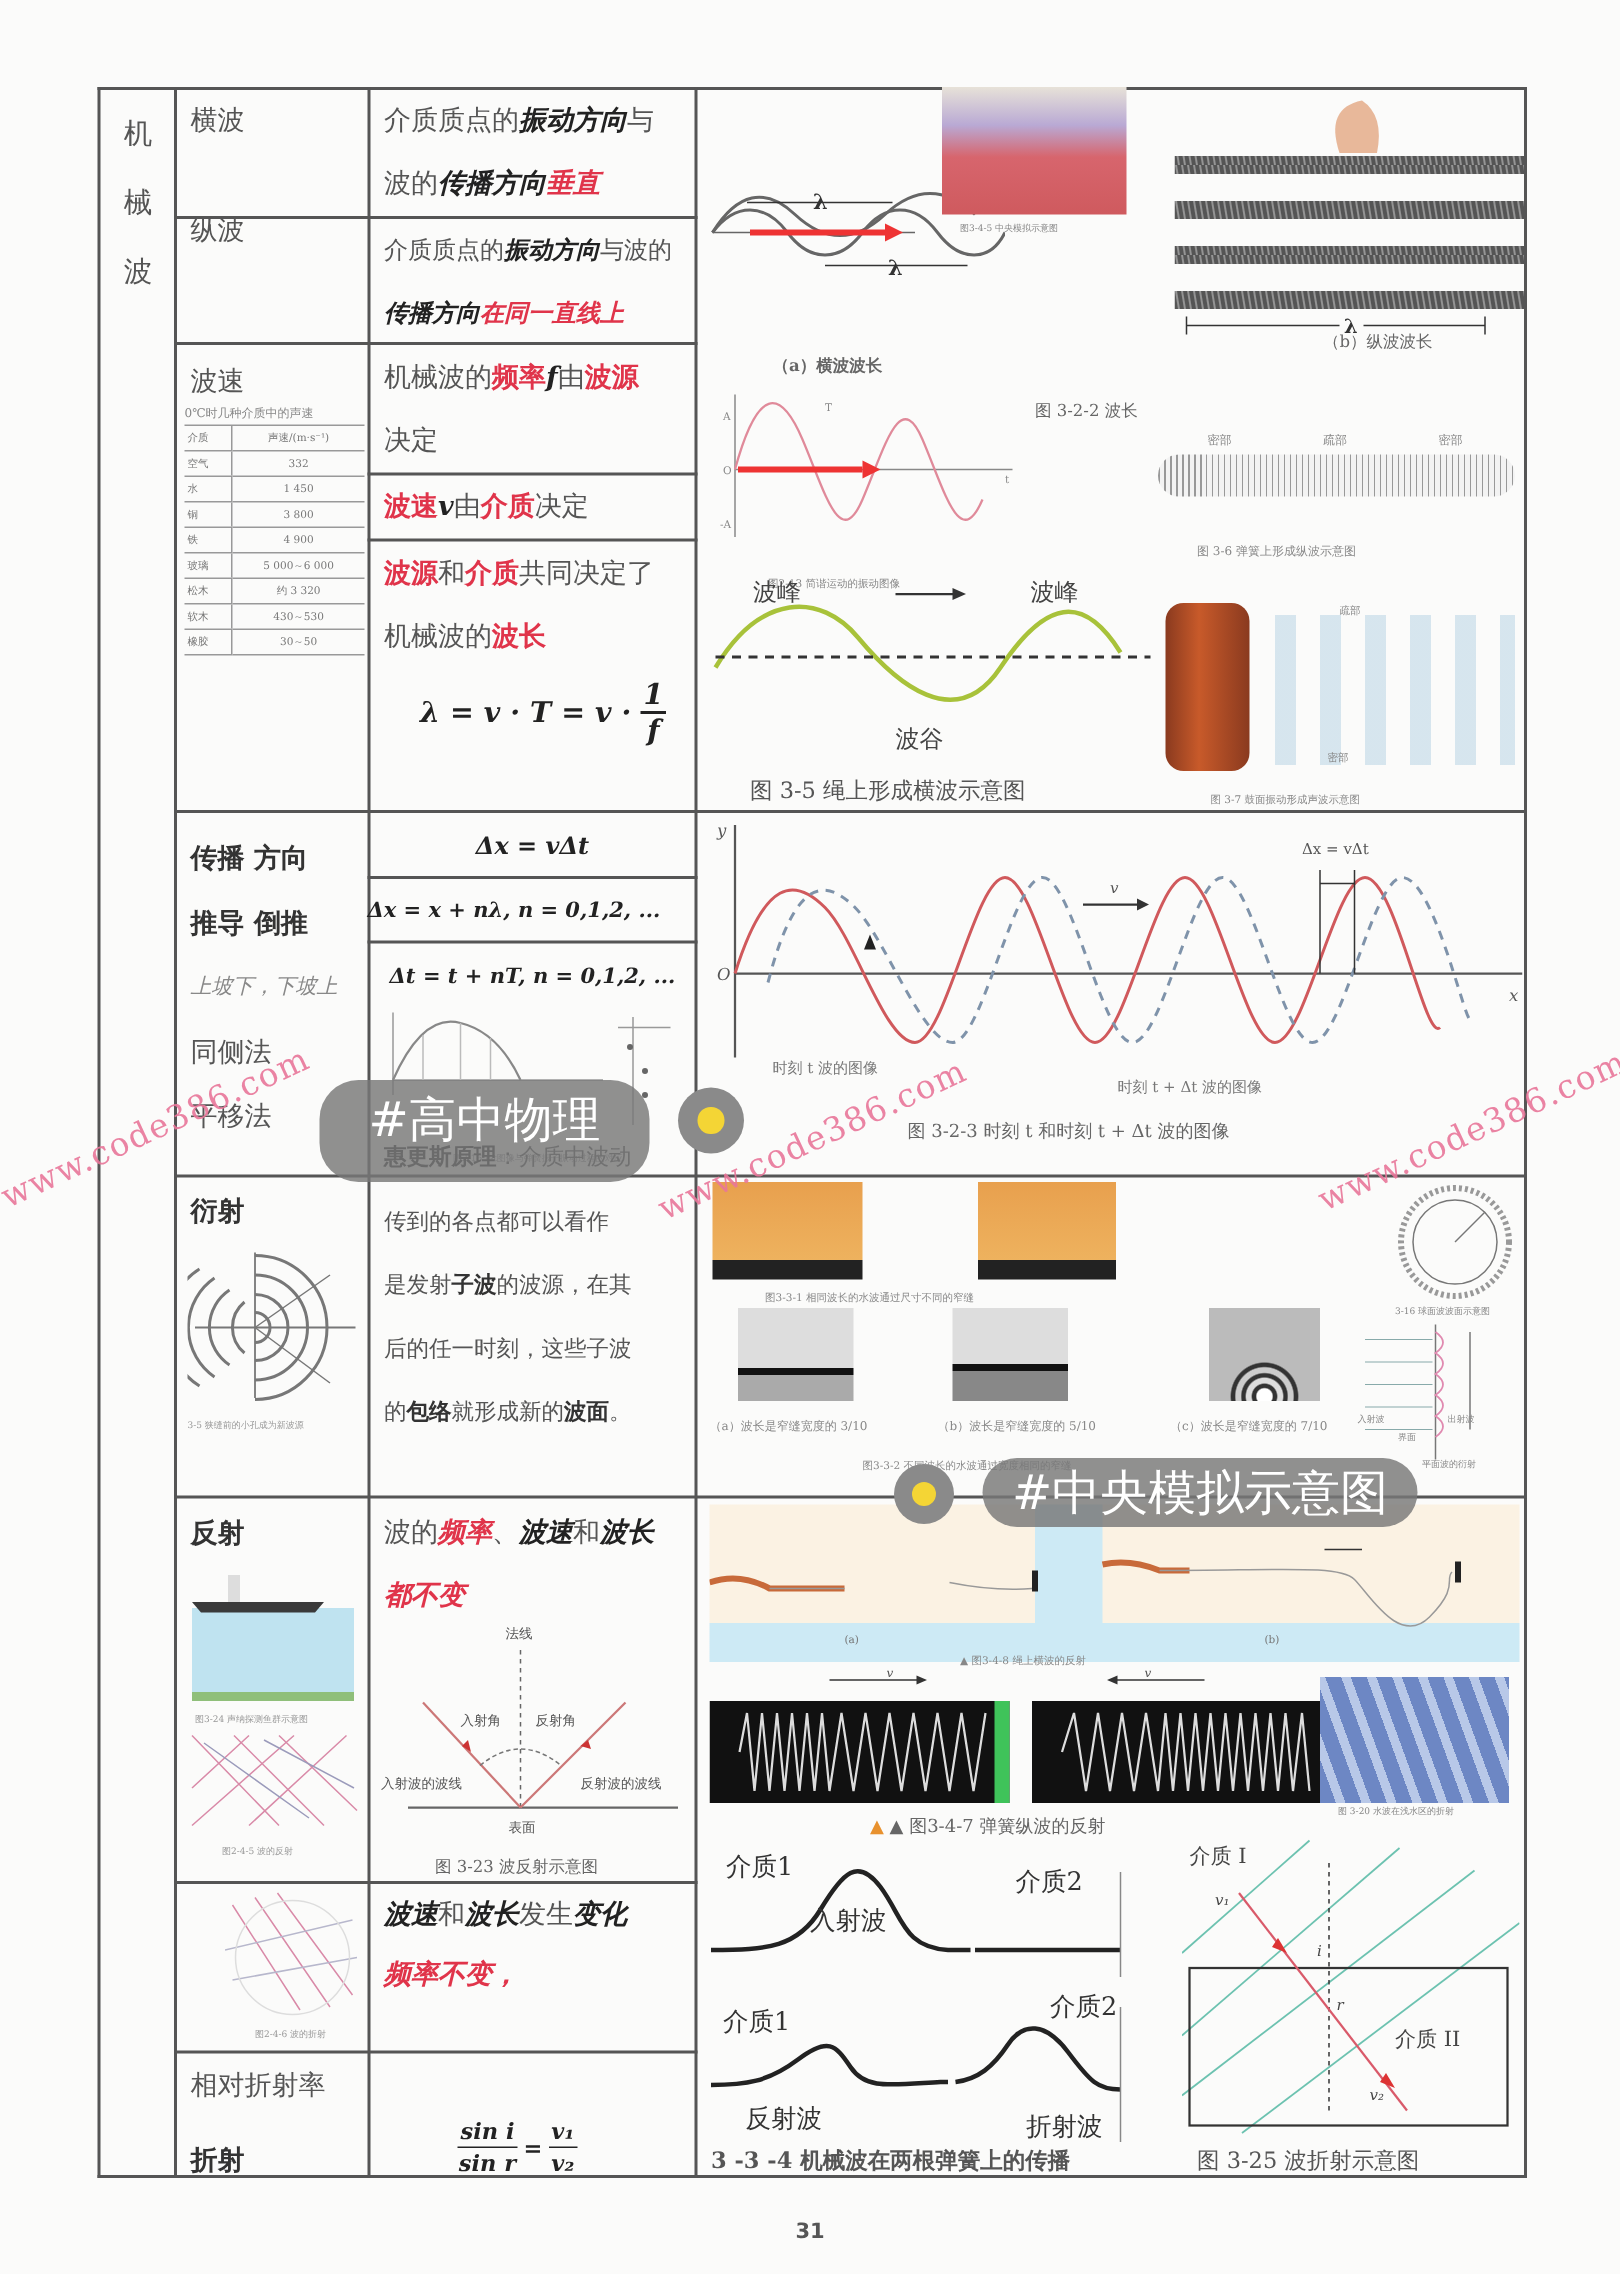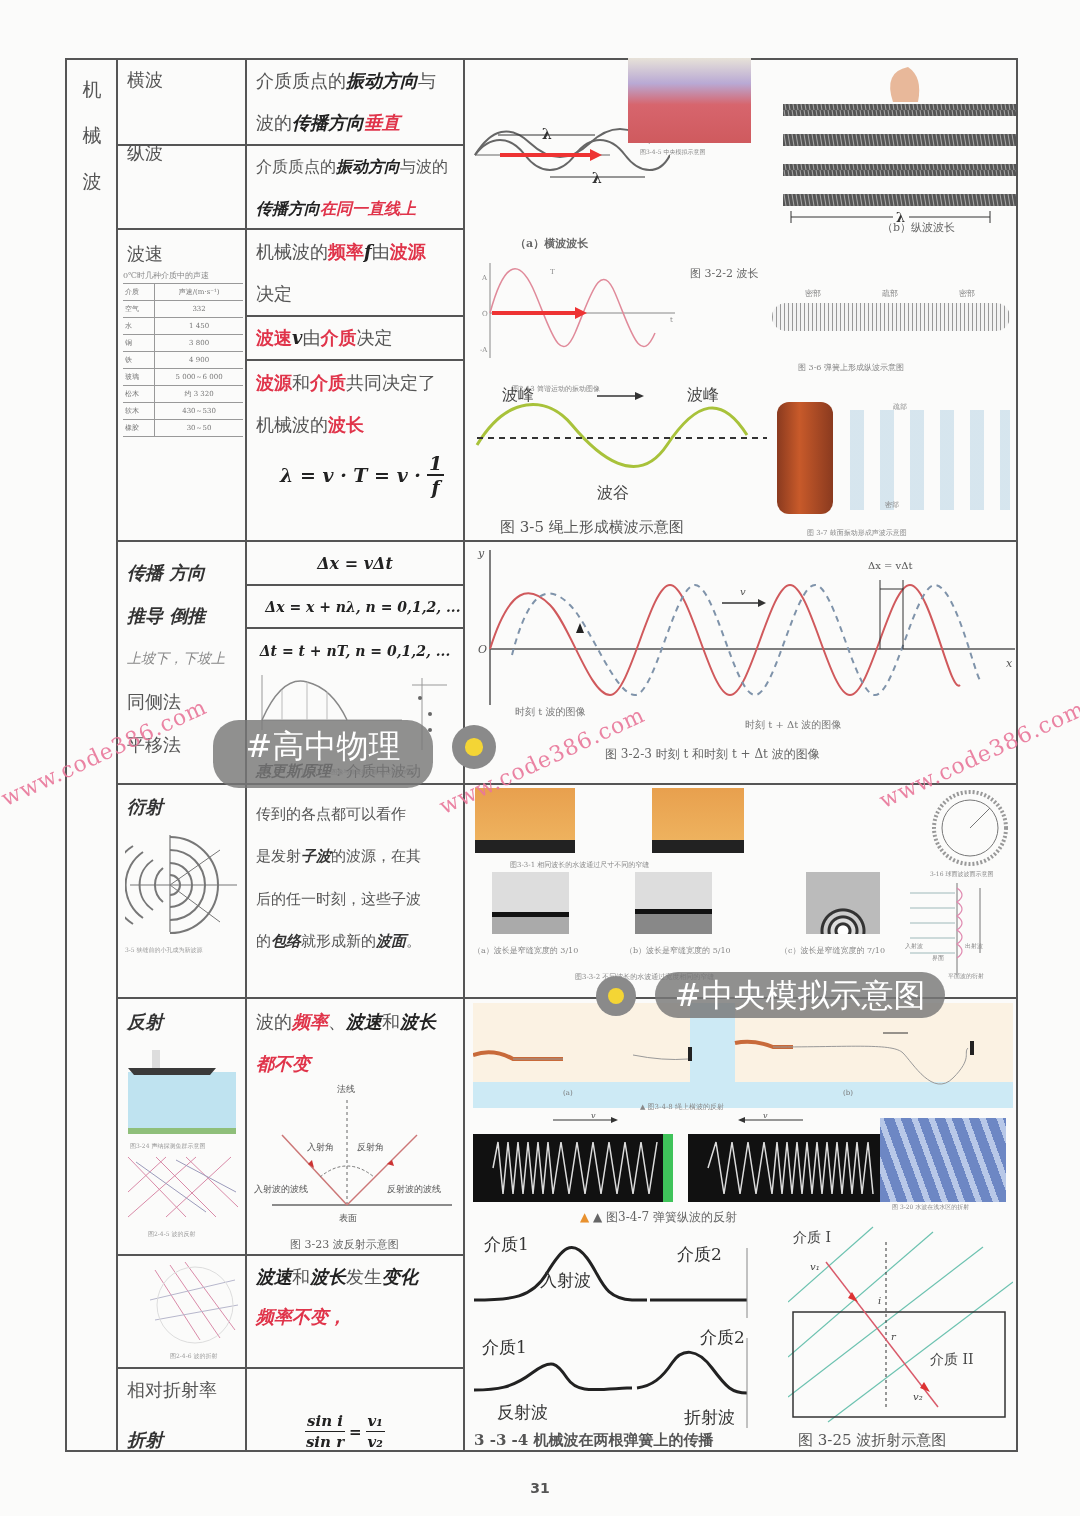--- a/index.html
+++ b/index.html
@@ -4,21 +4,21 @@
 <style>
   html, body { margin:0; padding:0; }
   body { width:1080px; height:1516px; background:#fbfbfa; position:relative; overflow:hidden;
          font-family:"DejaVu Serif","Liberation Serif",serif; color:#4a4a4a; }
   .abs { position:absolute; }
   .cell { position:absolute; box-sizing:border-box; }
   .hline { position:absolute; height:2px; background:#555; }
   .vline { position:absolute; width:2px; background:#555; }
   .txt { font-size:18px; line-height:42px; color:#555; }
   .lbl { font-size:18px; color:#555; }
-  .bold { font-weight:bold; color:#333;font-style:italic; }
+  .bold { font-weight:bold; color:#333; }
   .em { font-style:italic; font-weight:bold; color:#222; }
   .red { color:#e0344a; font-weight:bold; }
   .redi { color:#e0344a; font-weight:bold; font-style:italic; }
   .formula { font-family:"DejaVu Serif",serif; font-style:italic; color:#222; font-weight:bold; }
   .cap { font-size:11px; color:#666; }
   .smallcap { font-size:8px; color:#888; }
   table.sound { border-collapse:collapse; font-size:7px; color:#777; }
   table.sound td { border-bottom:1px solid #999; padding:1px 2px; height:14px; }
   table.sound td + td { border-left:1px solid #999; text-align:center; }
   .tag { position:absolute; background:rgba(120,120,120,0.82); color:#fff; border-radius:26px;
@@ -134,21 +134,21 @@
 </div>
 
 <div class="cell" style="left:127px;top:551px;font-size:18px;line-height:43px;color:#333;">
   <div class="bold">传播 方向</div>
   <div class="bold">推导 倒推</div>
   <div style="font-style:italic;color:#888;font-size:14px;">上坡下，下坡上</div>
   <div style="color:#555;">同侧法</div>
   <div style="color:#555;">平移法</div>
 </div>
 <div class="cell formula" style="left:245px;top:552px;width:220px;text-align:center;font-size:16px;line-height:24px;">Δx = vΔt</div>
-<div class="cell formula" style="left:245px;top:595px;width:220px;text-align:center;font-size:14px;line-height:24px;padding-left:16px;">Δx = x + nλ, n = 0,1,2, ...</div>
+<div class="cell formula" style="left:245px;top:595px;width:220px;text-align:left;font-size:14px;line-height:24px;">Δx = x + nλ, n = 0,1,2, ...</div>
 <div class="cell formula" style="left:245px;top:639px;width:220px;text-align:center;font-size:14px;line-height:24px;">Δt = t + nT, n = 0,1,2, ...</div>
 <svg class="abs" style="left:252px;top:670px;" width="210" height="110">
   <line x1="10" y1="50" x2="150" y2="50" stroke="#999" stroke-width="1"></line>
   <line x1="10" y1="5" x2="10" y2="60" stroke="#999" stroke-width="1"></line>
   <path d="M10,50 Q30,5 55,12 Q80,18 95,50" fill="none" stroke="#888" stroke-width="1.5"></path>
   <line x1="30" y1="20" x2="30" y2="50" stroke="#bbb"></line>
     <line x1="55" y1="12" x2="55" y2="50" stroke="#bbb"></line>
     <line x1="75" y1="22" x2="75" y2="50" stroke="#bbb"></line>
   <line x1="170" y1="8" x2="170" y2="80" stroke="#999"></line>
     <line x1="160" y1="15" x2="195" y2="15" stroke="#999"></line>

